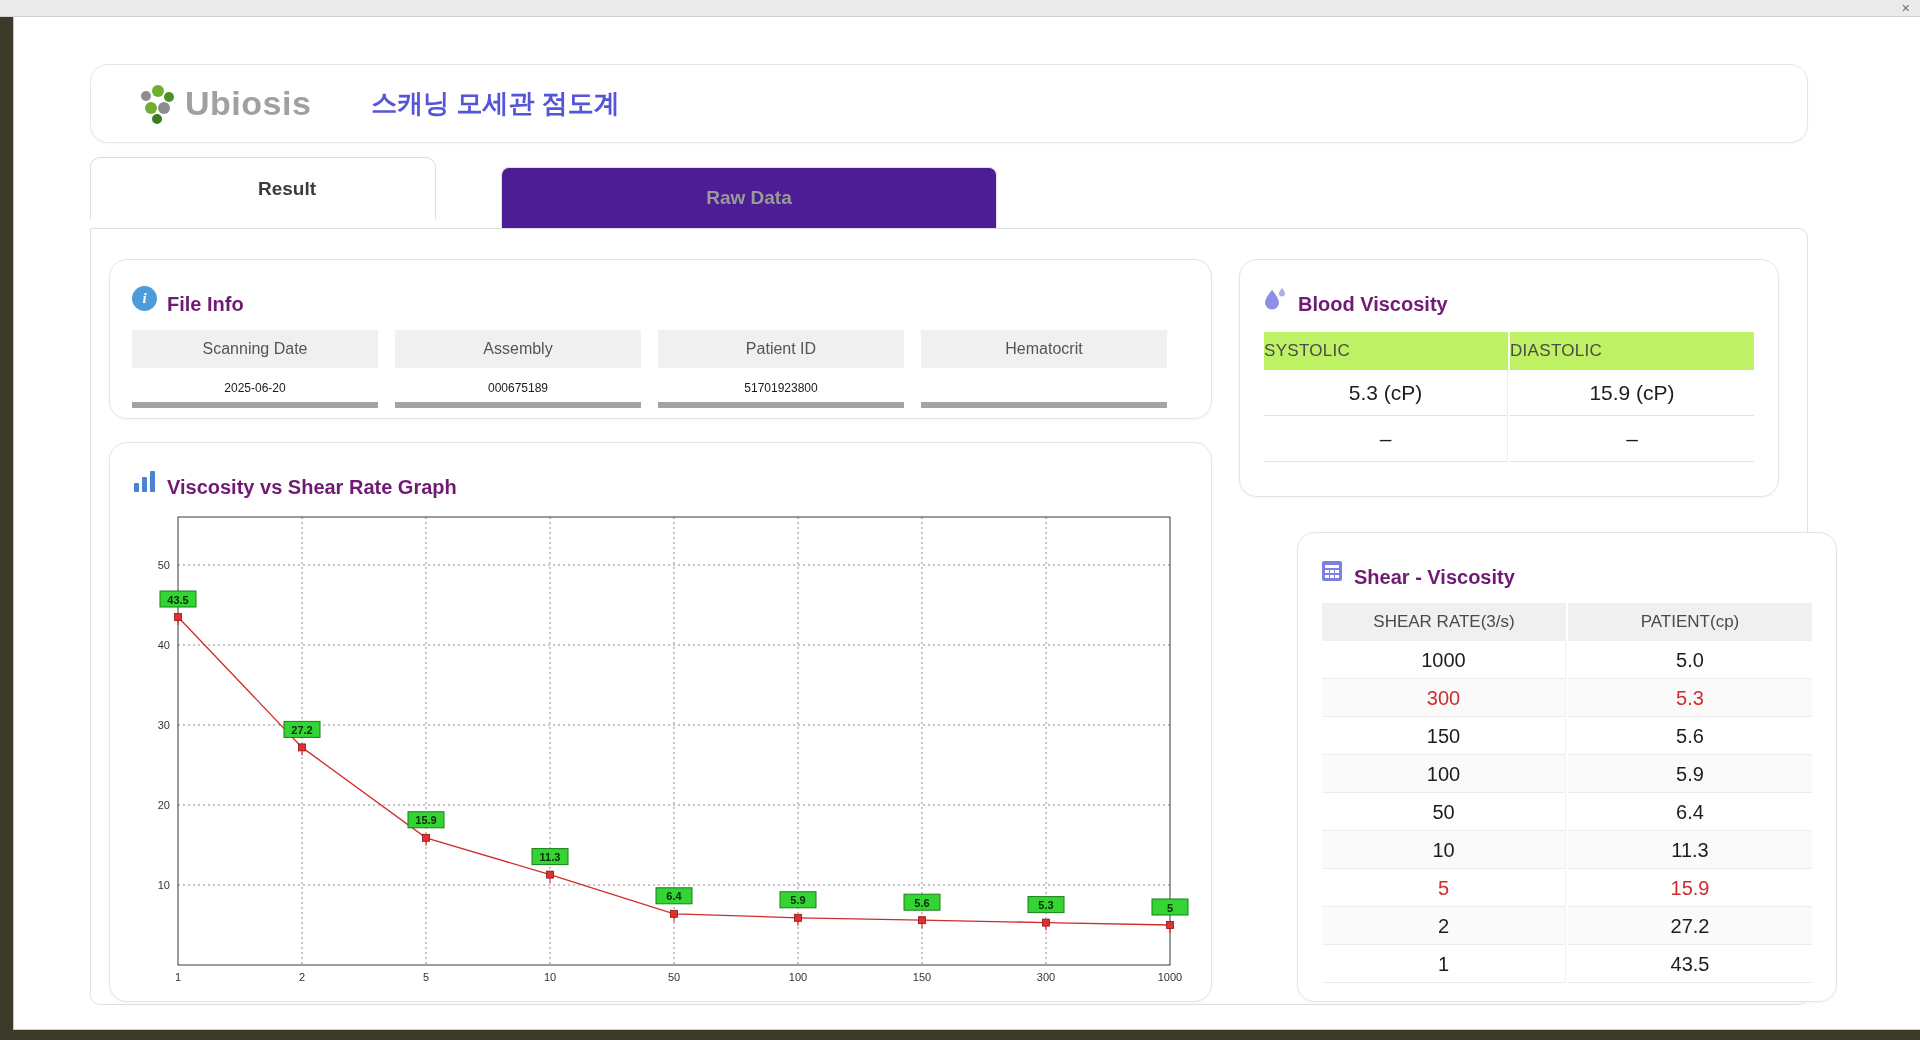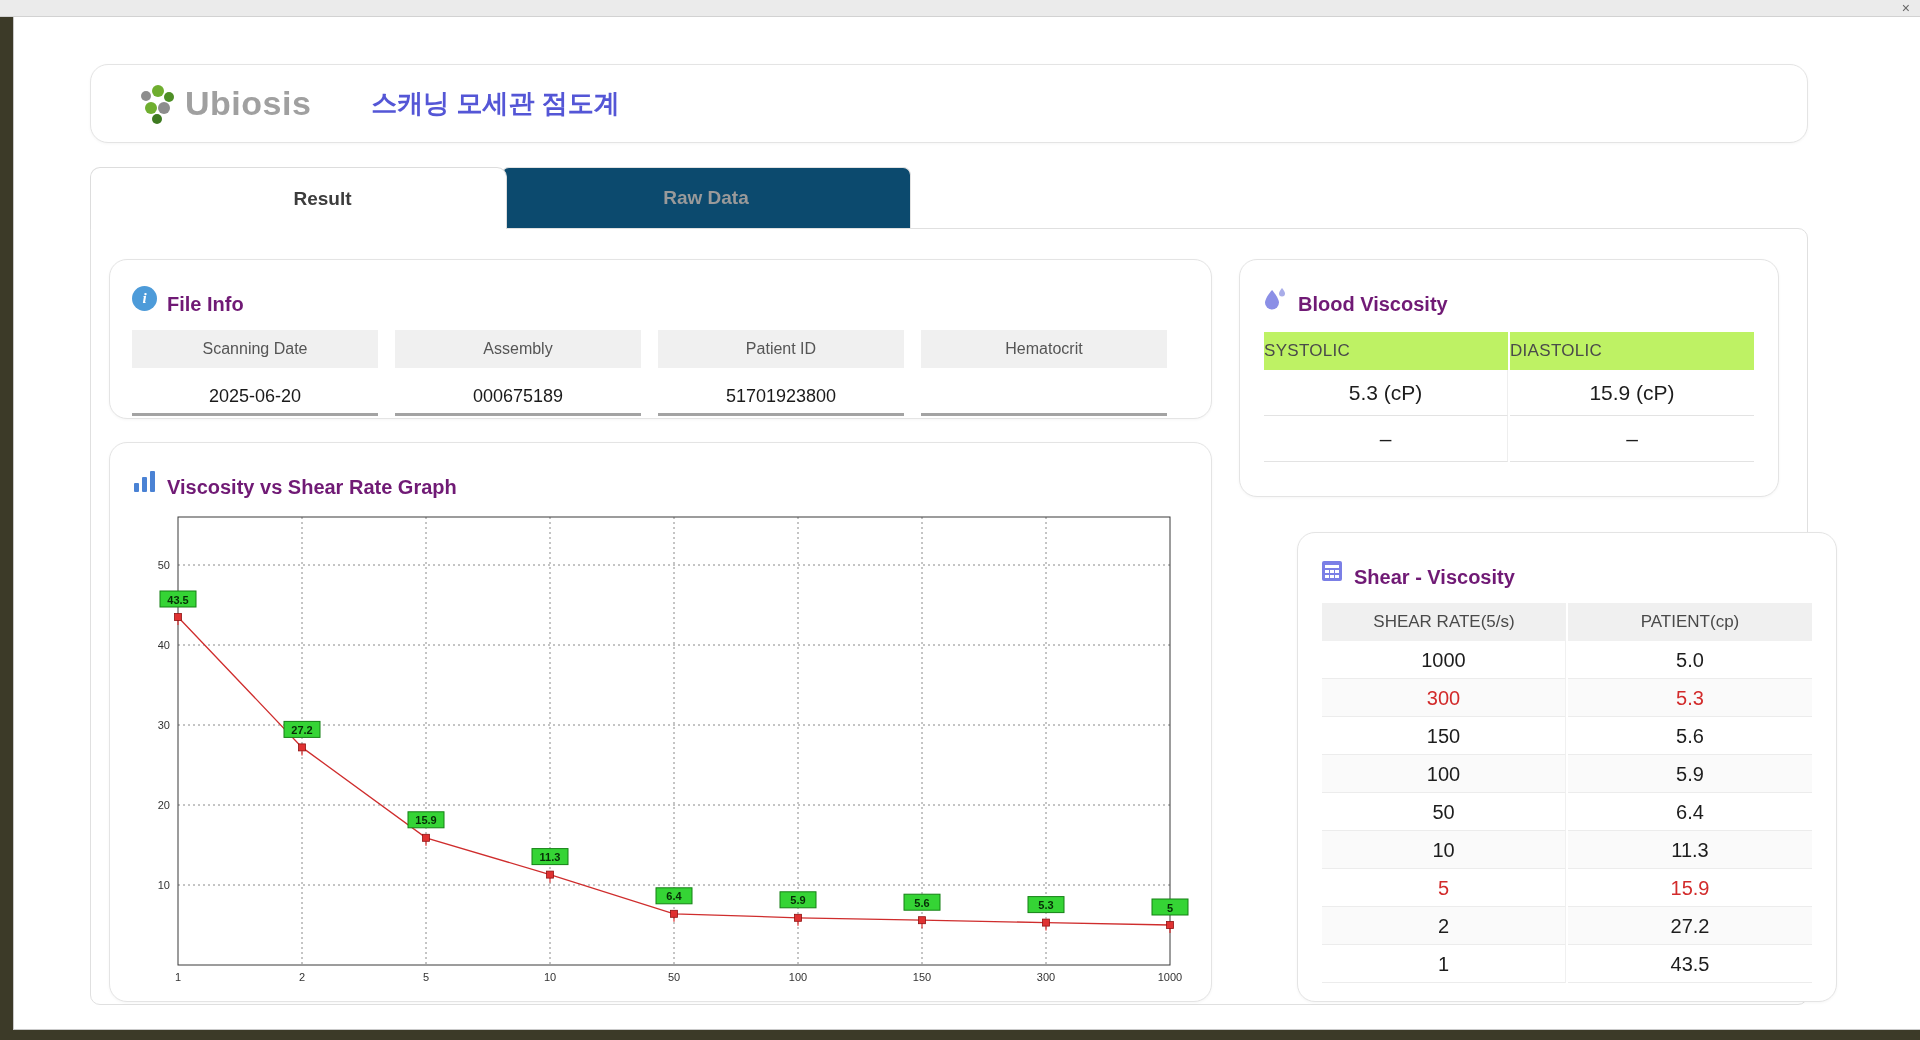--- a/index.html
+++ b/index.html
@@ -35,27 +35,27 @@
   .header-card{left:90px;top:64px;width:1718px;height:79px;display:flex;align-items:center;}
   .logo{display:flex;align-items:center;margin-left:44px;}
   .logo-text{font-size:34px;font-weight:700;color:#a0a0a0;letter-spacing:.5px;margin-left:6px;}
   .app-title{margin-left:60px;font-size:26px;font-weight:700;color:var(--accent);}
   
   .tab{
     position:absolute;display:flex;align-items:center;justify-content:center;
     font-size:19px;font-weight:700;cursor:pointer;
   }
   .tab-result{
-    left:90px;top:167px;width:417px;height:62px;z-index:3;
+    left:90px;top:157px;width:346px;height:62px;z-index:3;
     background:#fff;border:1px solid #dddddd;border-bottom:none;
     border-radius:10px 10px 0 0;color:#3c3c3c;padding-left:48px;
   }
   .tab-raw{
-    left:501px;top:167px;width:410px;height:61px;z-index:2;
-    background:#0c4a6e;border:1px solid #e2e2e2;border-bottom:none;
+    left:501px;top:167px;width:496px;height:61px;z-index:2;
+    background:#4c1d95;border:1px solid #e2e2e2;border-bottom:none;
     border-radius:8px 8px 0 0;color:#9a9a9a;
   }
   
   .main-container{
     position:absolute;left:90px;top:228px;width:1718px;height:777px;
     background:#fff;border:1px solid #e0e0e0;border-radius:0 10px 10px 10px;z-index:1;
   }
   
   .fileinfo-card{left:109px;top:259px;width:1103px;height:160px;z-index:2;}
   .graph-card{left:109px;top:442px;width:1103px;height:560px;z-index:2;}
@@ -70,23 +70,22 @@
     font-size:15px;font-weight:700;font-family:"Liberation Serif",serif;font-style:italic;
   }
   
   .fi-fields{display:flex;gap:17px;padding:14px 22px 0 22px;}
   .fi-field{width:246px;}
   .fi-label{
     height:38px;line-height:38px;text-align:center;background:#f0f0f0;
     color:#555;font-size:16px;
   }
   .fi-value{
-    height:40px;line-height:40px;text-align:center;font-size:18px;color:#1a1a1a;
-    border-bottom:3px solid #a3a3a3;
-    margin-top:8px;
+    height:40px;line-height:40px;text-align:center;font-size:12px;color:#1a1a1a;
+    border-bottom:6px solid #a3a3a3;
   }
   
   .bv-rows{margin:16px 24px 0 24px;}
   .bv-row{display:grid;grid-template-columns:1fr 1fr;gap:2px;}
   .bv-hcell{
     height:38px;line-height:38px;background:#bef264;
     color:#4a4a4a;font-size:17px;letter-spacing:.3px;
   }
   .bv-vcell{
     height:46px;line-height:46px;text-align:center;font-size:21px;color:#1d1d1d;
@@ -275,21 +274,21 @@
       <rect x="10" y="11" width="4" height="3" fill="#ffffff"></rect>
       <rect x="15" y="11" width="4" height="3" fill="#ffffff"></rect>
       <rect x="5" y="16" width="4" height="3" fill="#ffffff"></rect>
       <rect x="10" y="16" width="4" height="3" fill="#ffffff"></rect>
       <rect x="15" y="16" width="4" height="3" fill="#ffffff"></rect>
     </svg>
     <span class="card-title">Shear - Viscosity</span>
   </div>
   <div class="sv-rows" id="shear-rows">
       <div class="sv-row sv-head">
-     <div class="sv-hcell">SHEAR RATE(5/s)</div>
+     <div class="sv-hcell">SHEAR RATE(3/s)</div>
      <div class="sv-hcell">PATIENT(cp)</div>
    </div>
       <div class="sv-row">
        <div class="sv-cell">1000</div>
        <div class="sv-cell">5.0</div>
      </div>
       <div class="sv-row stripe hl">
        <div class="sv-cell">300</div>
        <div class="sv-cell">5.3</div>
      </div>

